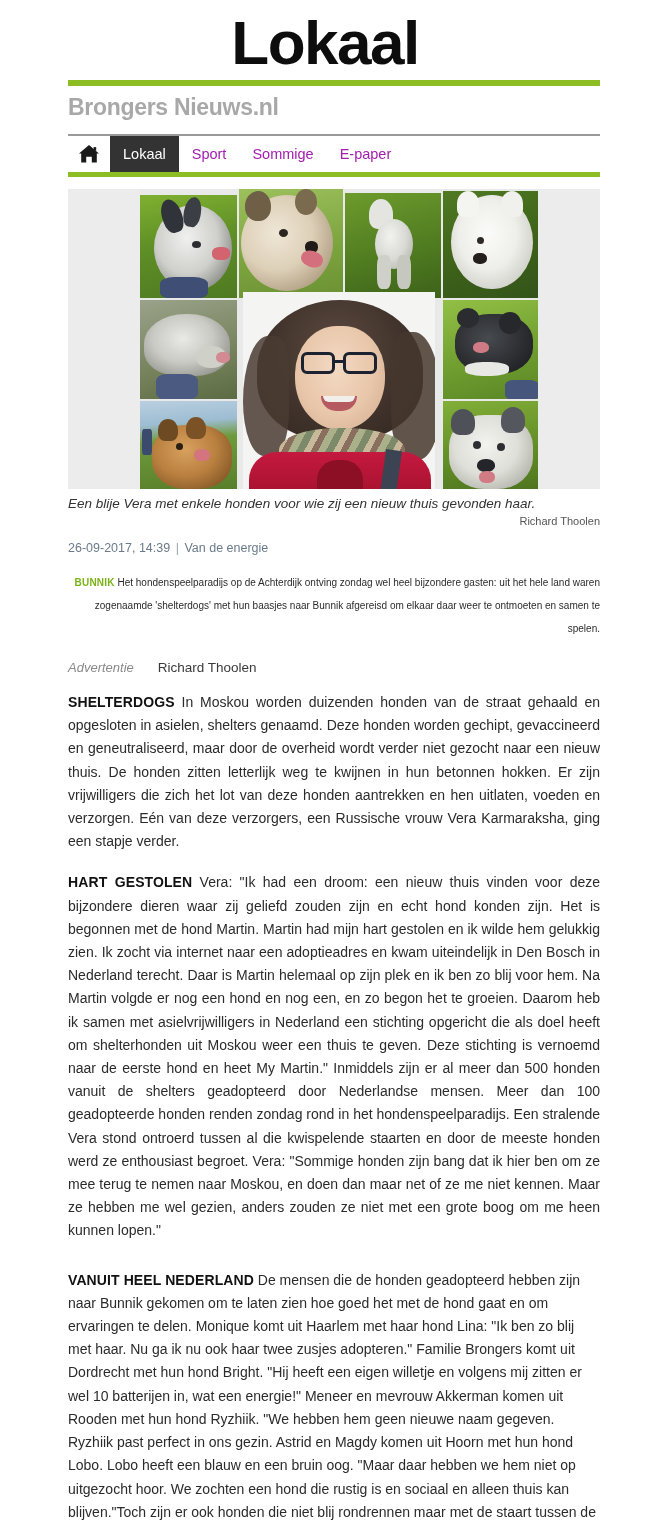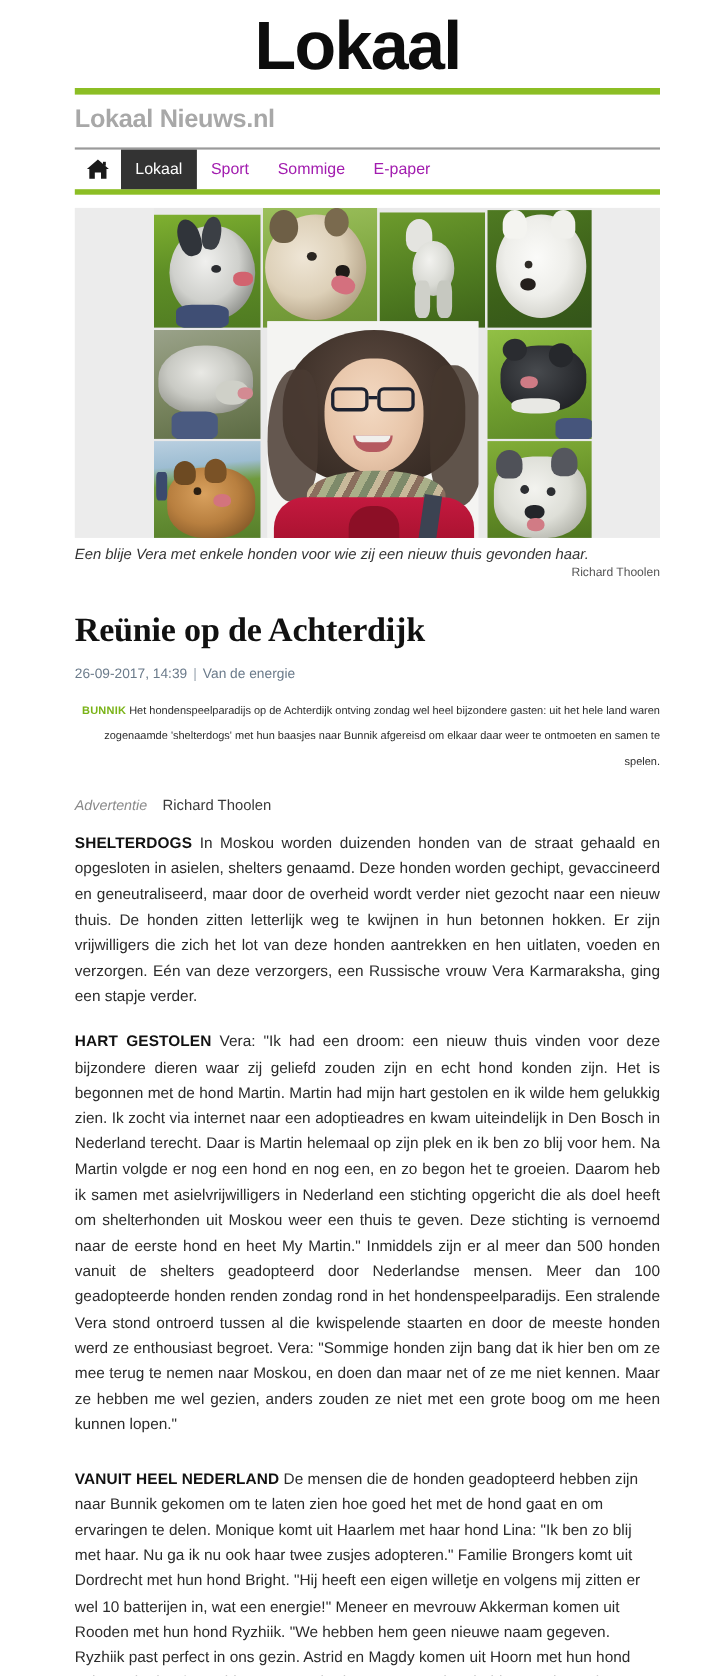--- a/index.html
+++ b/index.html
@@ -184,21 +184,21 @@
   .lead .dateline {
     color: #7ab317;
     font-weight: bold;
     letter-spacing: 0.2px;
   }
 
   .adv-row {
     margin: 20px 0 0 0;
     display: flex;
     align-items: center;
-    gap: 14px;
+    gap: 24px;
   }
   .adv-label {
     font-size: 13px;
     font-style: italic;
     color: #8a8a8a;
   }
   .adv-name {
     font-size: 13.5px;
     color: #3a3a3a;
   }
@@ -221,21 +221,21 @@
   .body-p.loose { text-align: left; }
 </style>
 </head>
 <body>
 
 <div class="page">
 
   <div class="masthead">
     <div class="brand-title">Lokaal</div>
     <div class="rule-green"></div>
-    <div class="brand-sub">Lokaal Nieuws.nl</div>
+    <div class="brand-sub">Brongers Nieuws.nl</div>
   </div>
 
   <div class="nav-wrap">
     <div class="nav">
       <div class="nav-home">
         <span>
           <svg width="22" height="20" viewBox="0 0 22 20" aria-hidden="true">
             <path d="M11 1 L1 9.6 L3.2 9.6 L3.2 18.6 L8.2 18.6 L8.2 12.8 L13.8 12.8 L13.8 18.6 L18.8 18.6 L18.8 9.6 L21 9.6 Z" fill="#1a1a1a"></path>
             <rect x="15.6" y="3.1" width="2.6" height="3.6" fill="#1a1a1a"></rect>
           </svg>
@@ -353,21 +353,20 @@
         <div style="position:absolute;left:140px;top:158px;width:16px;height:44px;background:#3c4352;transform:rotate(8deg);"></div>
       </div>
     </div>
   </div>
 
   <div class="caption">Een blije Vera met enkele honden voor wie zij een nieuw thuis gevonden haar.</div>
   <div class="credit">Richard Thoolen</div>
 
   <div class="article">
 
-    <h1 class="headline">Reünie op de Achterdijk</h1>
 
     <div class="byline">
       <span>26-09-2017, 14:39</span>
       <span class="sep">|</span>
       <span>Van de energie</span>
     </div>
 
     <p class="lead"><span class="dateline">BUNNIK</span><span> Het hondenspeelparadijs op de Achterdijk ontving zondag wel heel bijzondere gasten: uit het hele land waren zogenaamde 'shelterdogs' met hun baasjes naar Bunnik afgereisd om elkaar daar weer te ontmoeten en samen te spelen.</span></p>
 
     <div class="adv-row">

